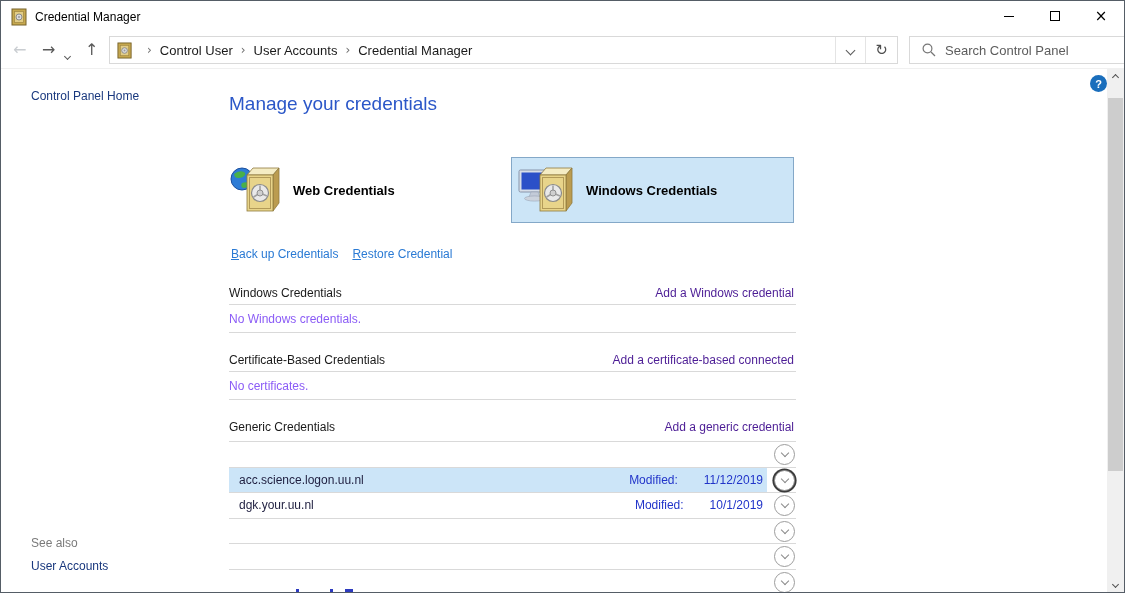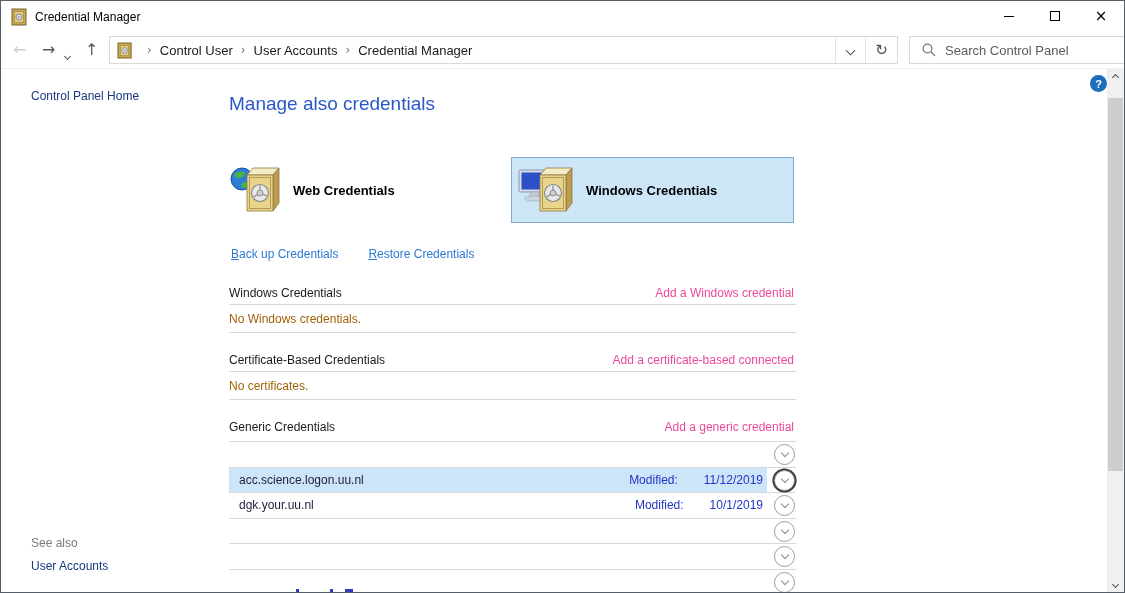--- a/index.html
+++ b/index.html
@@ -53,28 +53,28 @@
   .side-seealso { position:absolute; left:30px; top:535px; color:#7a7a7a; }
   .side-useracc { position:absolute; left:30px; top:558px; color:#19387e; }
   
   .heading { position:absolute; left:228px; top:92px; font-size:19px; color:#2b57c8; }
   .descr { position:absolute; left:228px; top:124px; color:#191919; }
   .tile { position:absolute; top:156px; height:66px; display:flex; align-items:center; cursor:default; }
   .tile-web { left:228px; width:272px; }
   .tile-win { left:510px; width:283px; background:#cce5f7; border:1px solid #84a8c8; }
   .tile svg { flex:0 0 auto; }
   .tile-label { font-size:13px; font-weight:bold; color:#000; margin-left:6px; }
-  .actions { position:absolute; left:230px; top:246px; display:flex; gap:30px; }
+  .actions { position:absolute; left:230px; top:246px; display:flex; gap:14px; }
   .tlink { color:#2a7ad4; font-size:12px; cursor:pointer; text-decoration:none; }
   .accel { display:inline-block; }
   .accel::first-letter { text-decoration: underline; }
   .sec-title { position:absolute; left:228px; color:#191919; }
-  .sec-add { position:absolute; color:#ec4899; right:330px; text-align:right; }
+  .sec-add { position:absolute; color:#4c1d95; right:330px; text-align:right; }
   .divider { position:absolute; left:228px; width:567px; height:1px; background:#d9d9d9; }
-  .empty-text { position:absolute; left:228px; color:#a16207; }
+  .empty-text { position:absolute; left:228px; color:#8b5cf6; }
   
   .rows { position:absolute; left:228px; top:440px; width:567px; border-top:1px solid #d9d9d9; }
   .cred-row { position:relative; height:25.5px; border-bottom:1px solid #d9d9d9; display:flex; align-items:center; }
   .cred-row.selected { background:linear-gradient(to right,#cce5f8 0,#cce5f8 calc(100% - 29px),rgba(0,0,0,0) calc(100% - 29px)); }
   .cred-name { margin-left:10px; color:#1e1e3f; }
   .cred-mod { position:absolute; right:33px; top:0; height:100%; display:flex; align-items:center; gap:26px; color:#2134c9; }
   .chev-btn { position:absolute; right:1px; top:2px; width:21px; height:21px; border-radius:50%; border:1px solid #9d9d9d; background:#fff;
               display:flex; align-items:center; justify-content:center; }
   .chev-btn .chev { width:6px; height:6px; border-color:#8a8a8a; margin-top:-3px; }
   .chev-btn.focused { border-color:#8a8a8a; box-shadow:0 0 0 1.6px #3a3a3a; }
@@ -152,21 +152,21 @@
     <span class="sb-thumb"></span>
     <span class="sb-arrow sb-down">
         <span class="chev"></span>
       </span>
   </div>
 
   <span class="side-home">Control Panel Home</span>
   <span class="side-seealso">See also</span>
   <span class="side-useracc">User Accounts</span>
 
-  <div class="heading">Manage also credentials</div>
+  <div class="heading">Manage your credentials</div>
 
   <div class="tile tile-web">
     <svg width="58" height="54" viewBox="0 0 58 54">
       <circle cx="13" cy="16" r="11" fill="#2e7cd6" stroke="#1d4f9e"></circle>
       <path d="M5 11 Q10 7 15 9 Q18 11 14 14 Q9 16 6 14 Z" fill="#49b04a"></path>
       <path d="M13 20 Q18 18 21 21 Q19 25 14 25 Q11 23 13 20 Z" fill="#49b04a"></path>
       <polygon points="18,12 44,12 50,5 24,5" fill="#f4ecc4" stroke="#8f7a3e" stroke-width="0.8"></polygon>
       <polygon points="44,12 50,5 50,40 44,48" fill="#bb9c50" stroke="#8f7a3e" stroke-width="0.8"></polygon>
       <rect x="18" y="12" width="26" height="36" fill="#e8d48a" stroke="#8f7a3e" stroke-width="0.8"></rect>
       <rect x="20.5" y="14.5" width="21" height="31" fill="none" stroke="#b29a58" stroke-width="1"></rect>
@@ -193,21 +193,21 @@
       <line x1="35" y1="30" x2="35" y2="22.5" stroke="#a0a0a0" stroke-width="1.6"></line>
       <line x1="35" y1="30" x2="42" y2="33" stroke="#a0a0a0" stroke-width="1.6"></line>
       <line x1="35" y1="30" x2="28.5" y2="34" stroke="#a0a0a0" stroke-width="1.6"></line>
       <circle cx="35" cy="30" r="3" fill="#cfcfcf" stroke="#909090"></circle>
     </svg>
     <span class="tile-label">Windows Credentials</span>
   </div>
 
   <div class="actions">
     <a class="tlink accel">Back up Credentials</a>
-    <a class="tlink accel">Restore Credentials</a>
+    <a class="tlink accel">Restore Credential</a>
   </div>
 
   <span class="sec-title" style="top:285px">Windows Credentials</span>
   <a class="tlink sec-add" style="top:285px">Add a Windows credential</a>
   <div class="divider" style="top:303px"></div>
   <span class="empty-text" style="top:311px">No Windows credentials.</span>
   <div class="divider" style="top:331px"></div>
 
   <span class="sec-title" style="top:352px">Certificate-Based Credentials</span>
   <a class="tlink sec-add" style="top:352px">Add a certificate-based connected</a>

